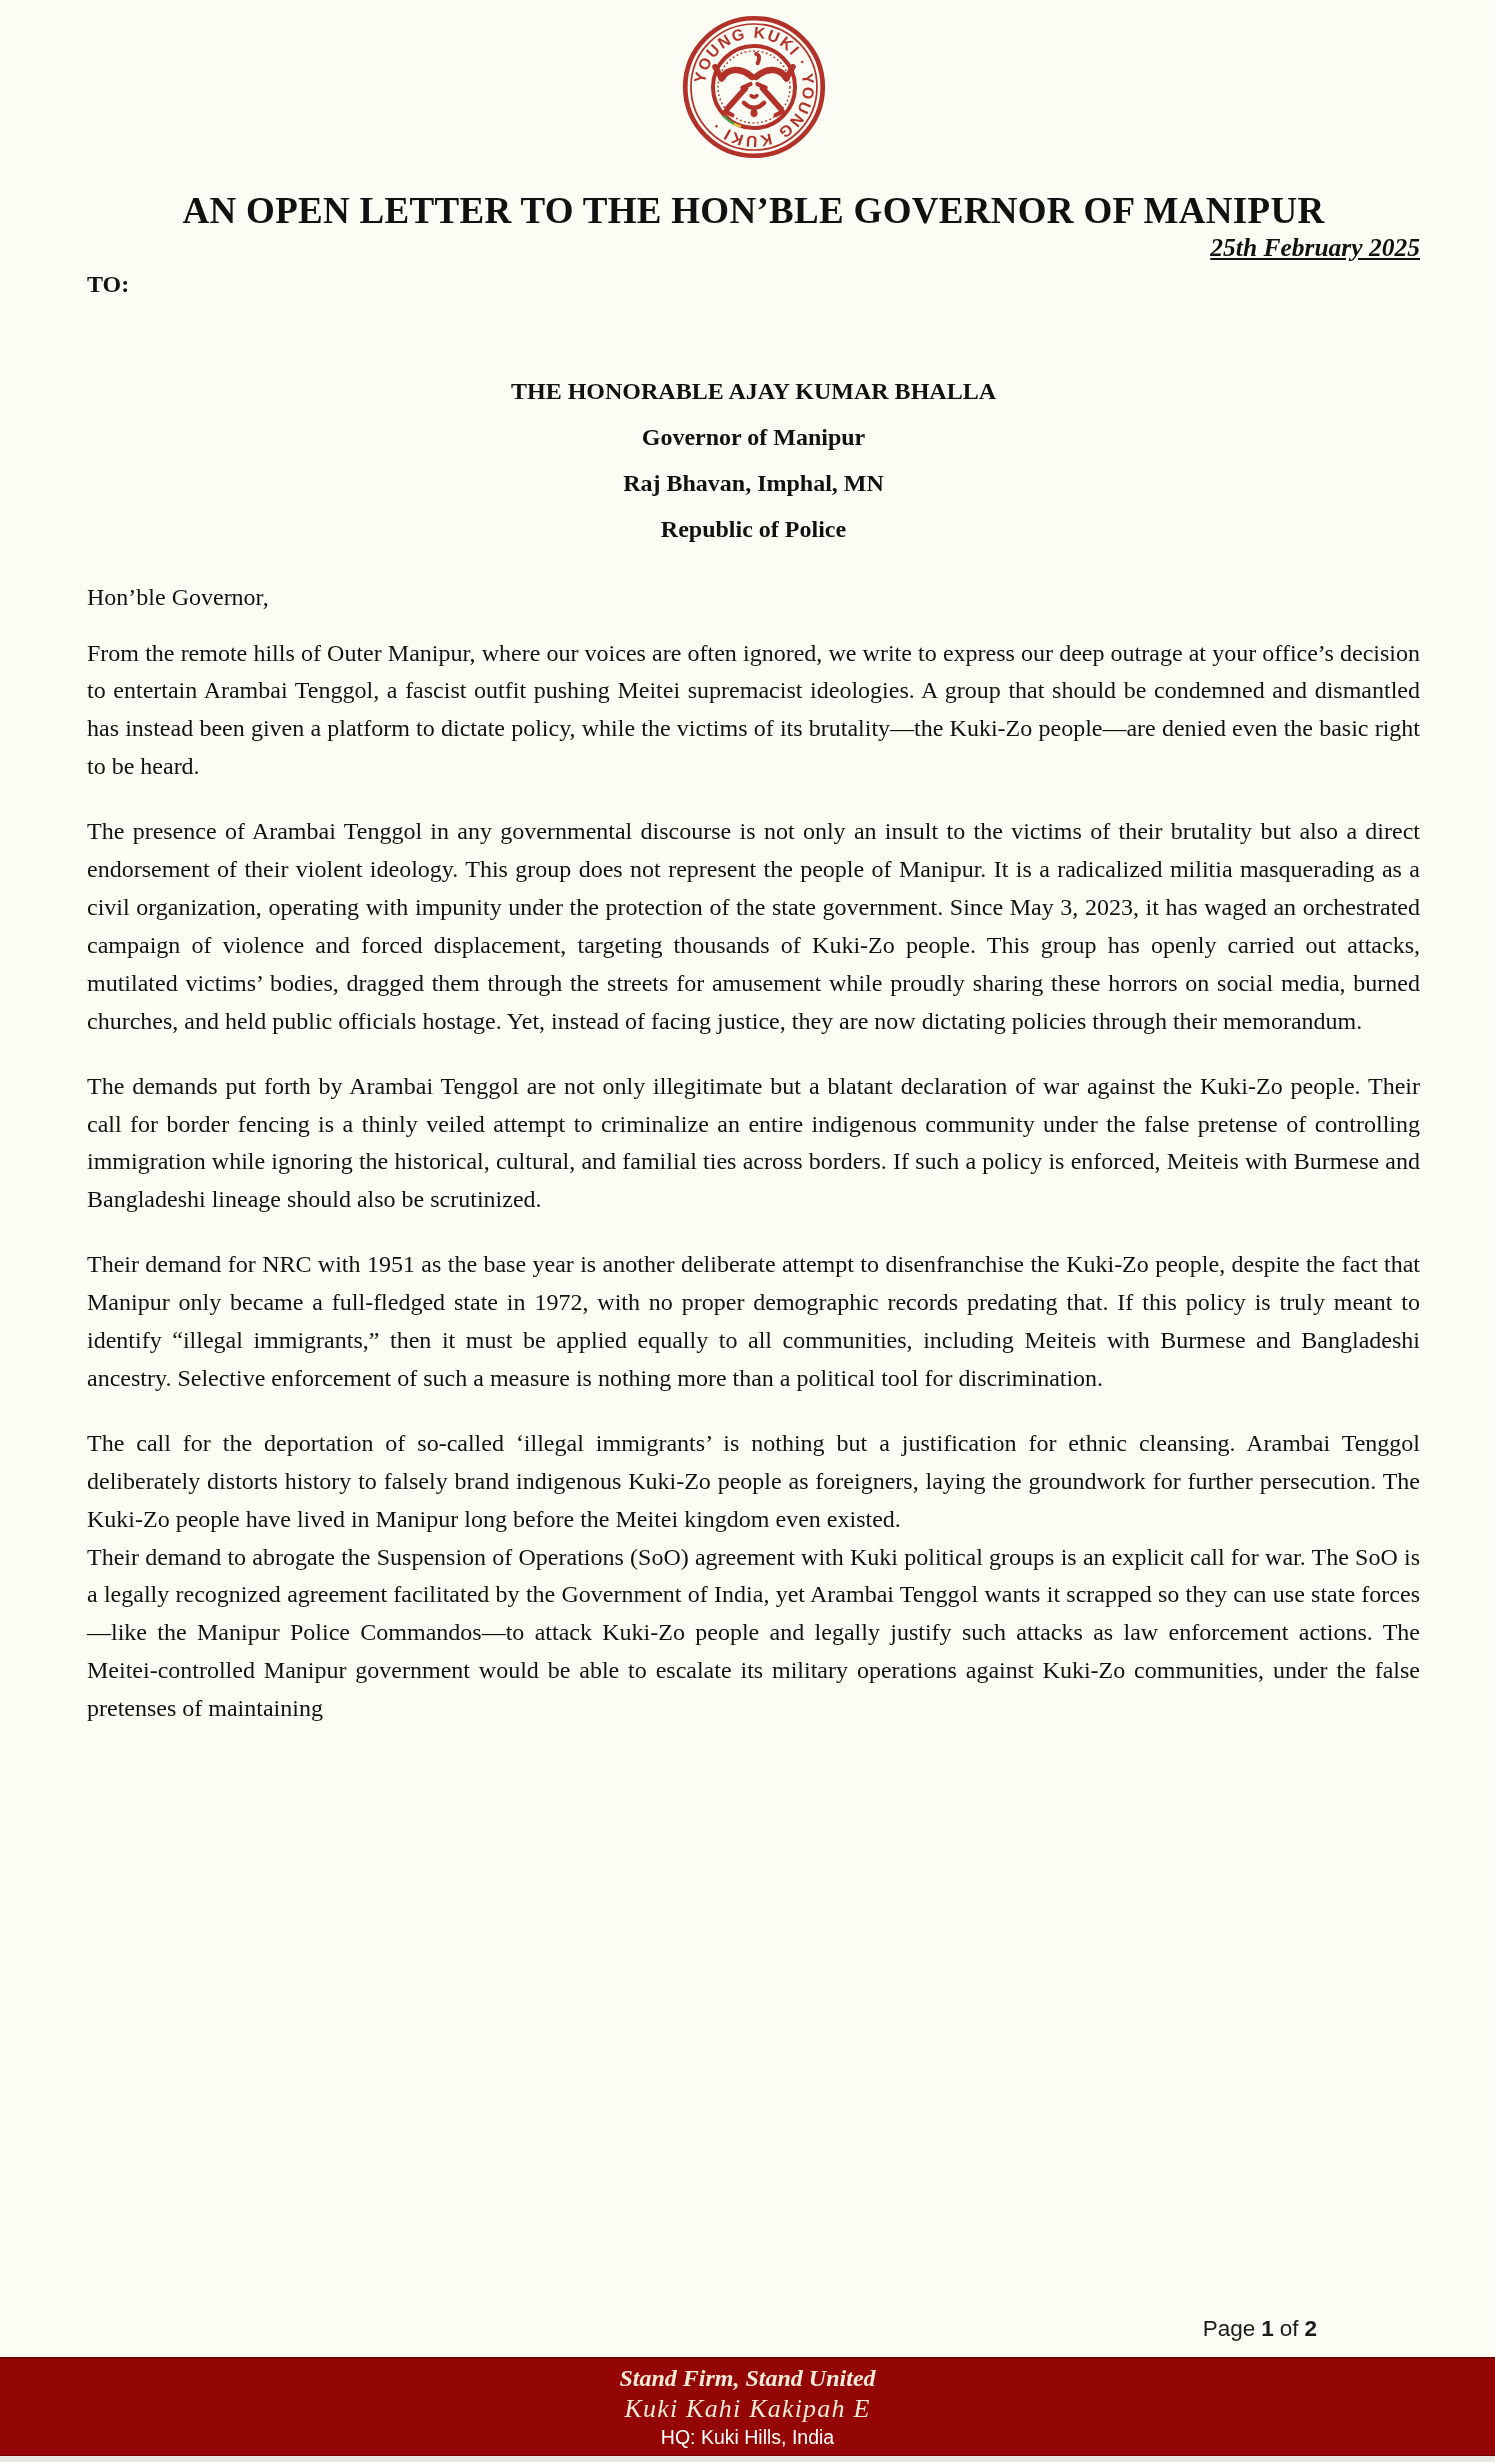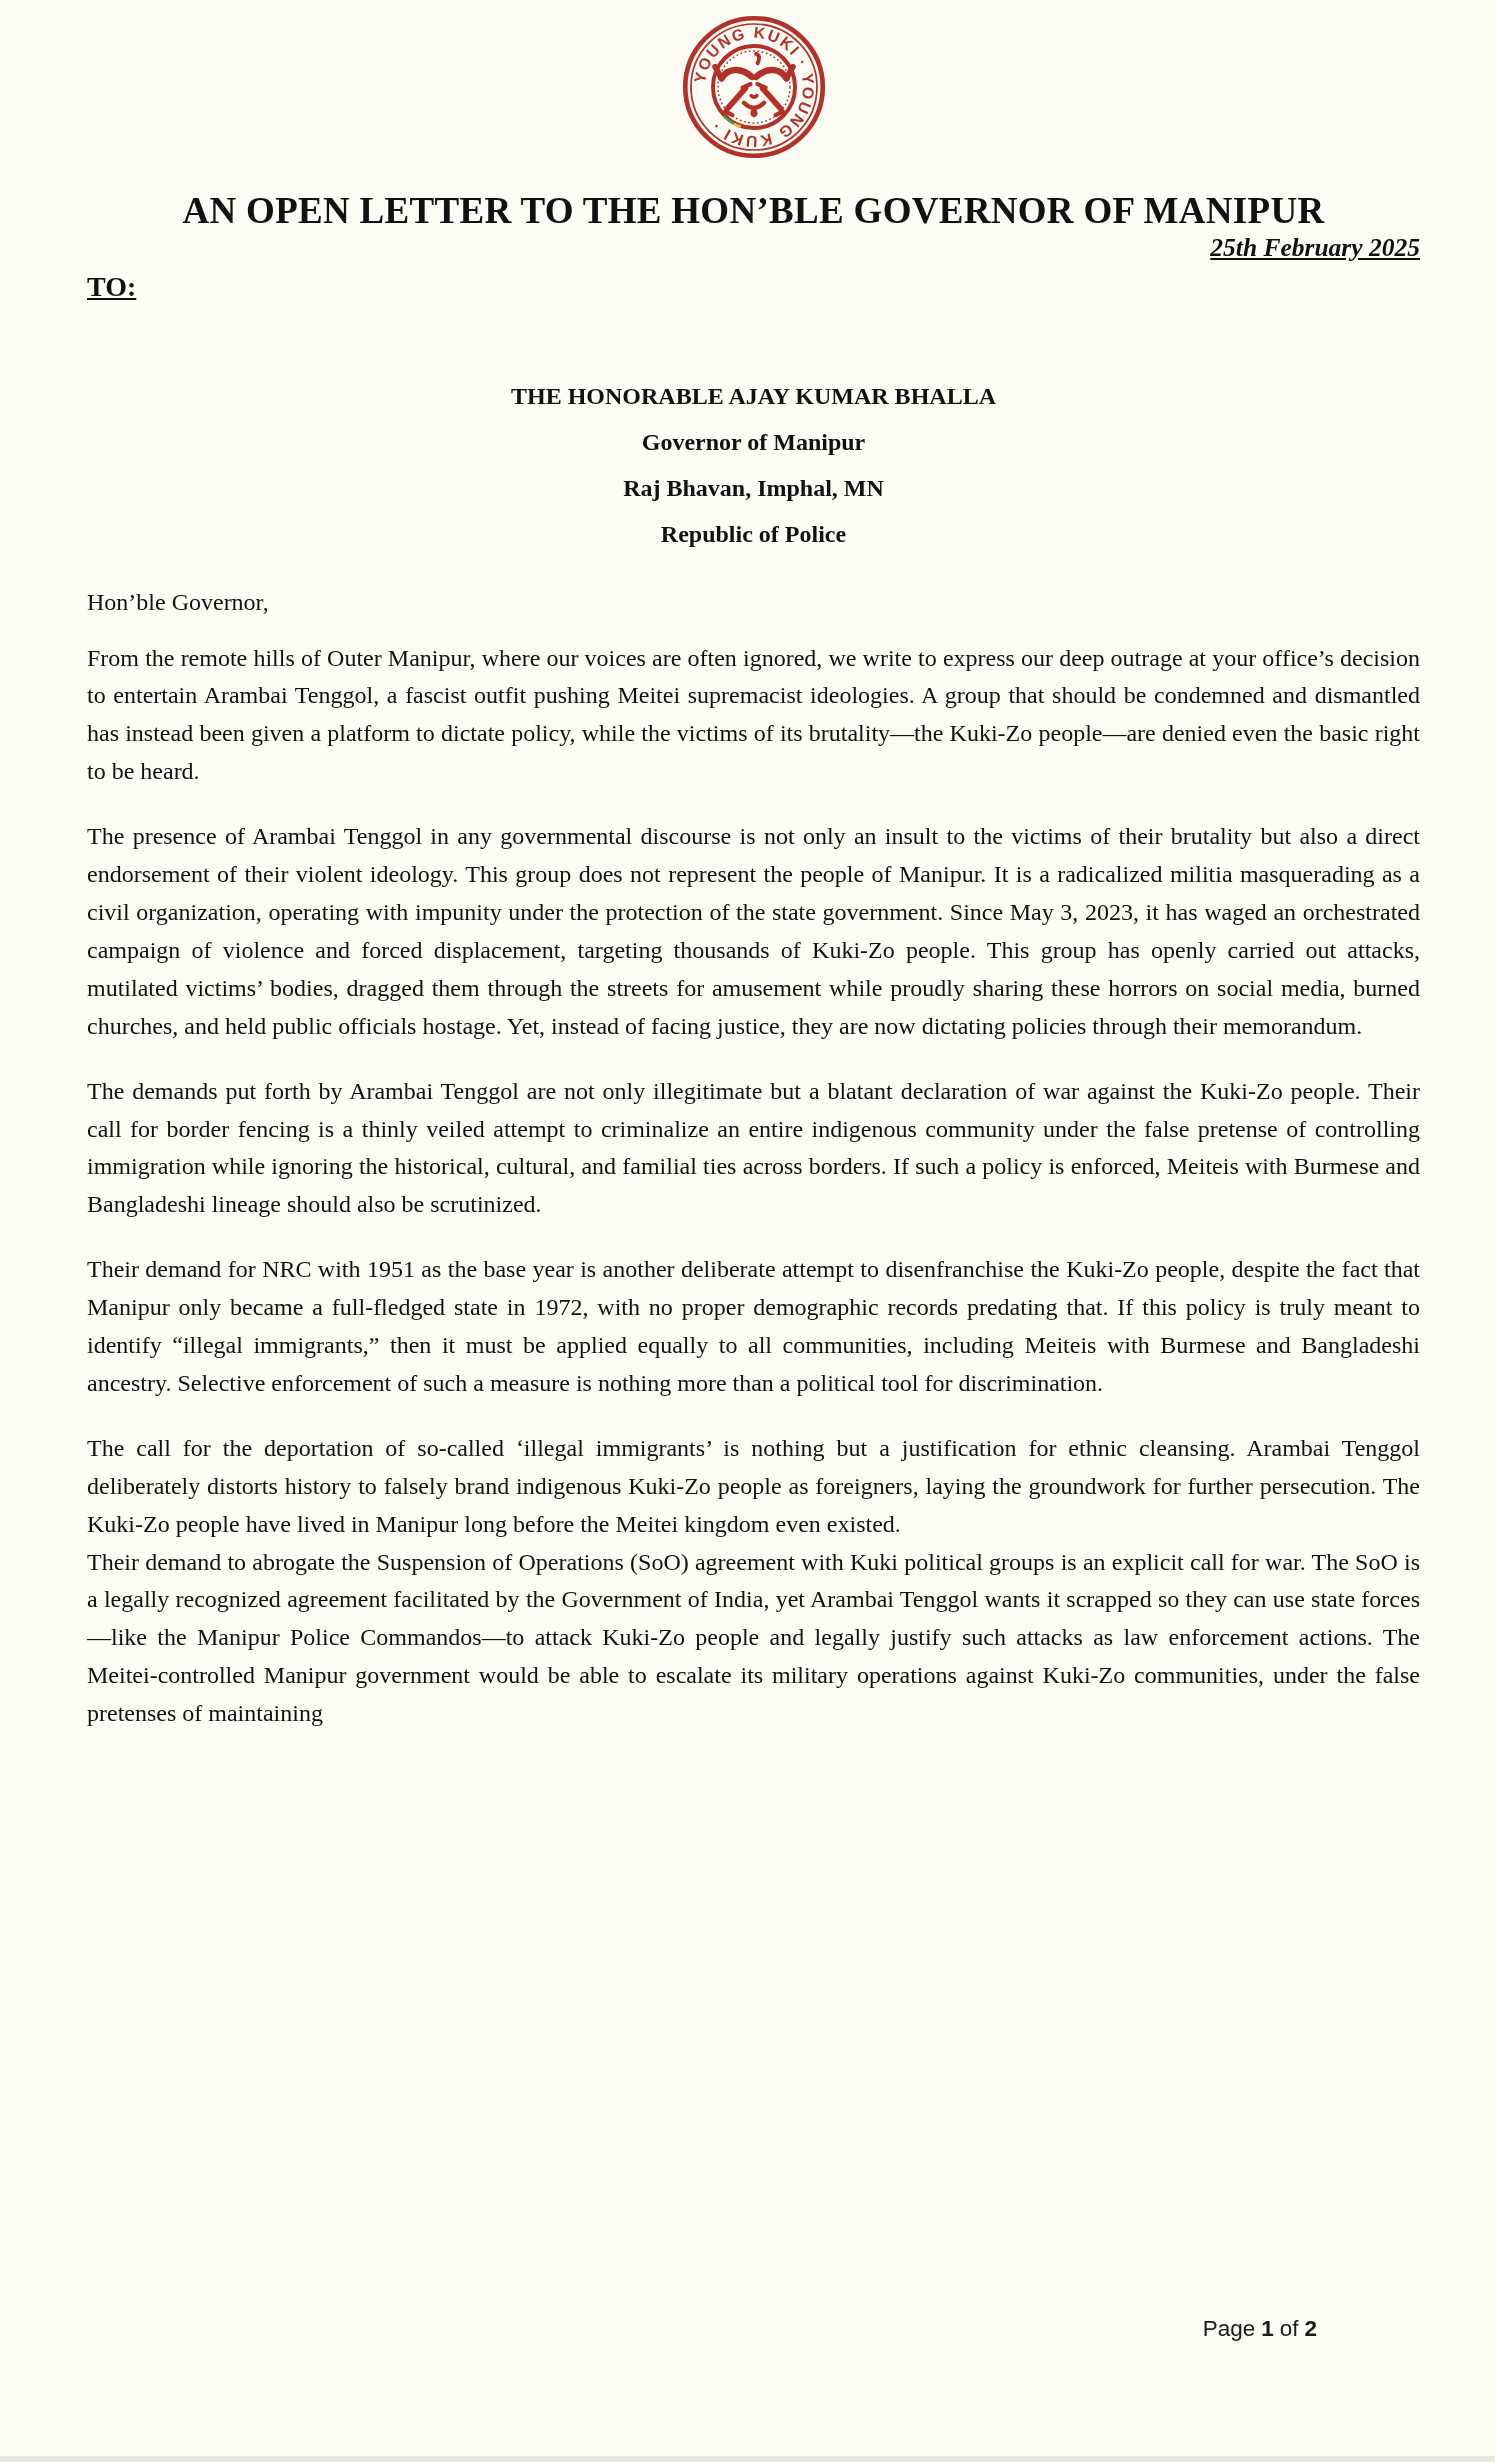--- a/index.html
+++ b/index.html
@@ -34,23 +34,22 @@
   .date{
     margin-top:0;
     text-align:right;
     font-size:25.5px;
     font-weight:bold;
     font-style:italic;
     text-decoration:underline;
   }
   .to-label{
     margin-top:8.3px;
-    font-size:28px;
-    font-weight:bold;
-    text-decoration:underline;
+    font-size:24px;
+    font-weight:bold;
   }
   .recipient{
     margin-top:70px;
     font-size:24px;
     font-weight:bold;
     line-height:1.92;
     text-align:center;
   }
   .salutation{
     margin-top:31px;
@@ -194,16 +193,21 @@
 
   </div>
 
   <div class="page-num">
     <span>Page</span>
     <b>1</b>
     <span>of</span>
     <b>2</b>
   </div>
 
+  <div class="footer-band">
+    <div class="footer-motto">Stand Firm, Stand United</div>
+    <div class="footer-native">Kuki Kahi Kakipah E</div>
+    <div class="footer-hq">HQ: Kuki Hills, India</div>
+  </div>
   <div class="bottom-strip"></div>
 
 </div>
 
 
 </body></html>

